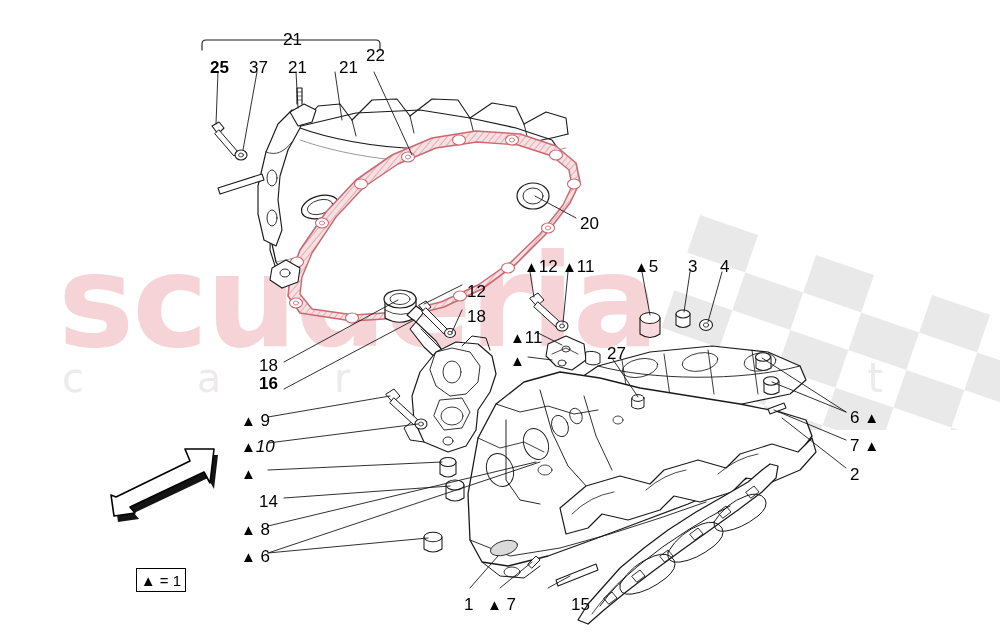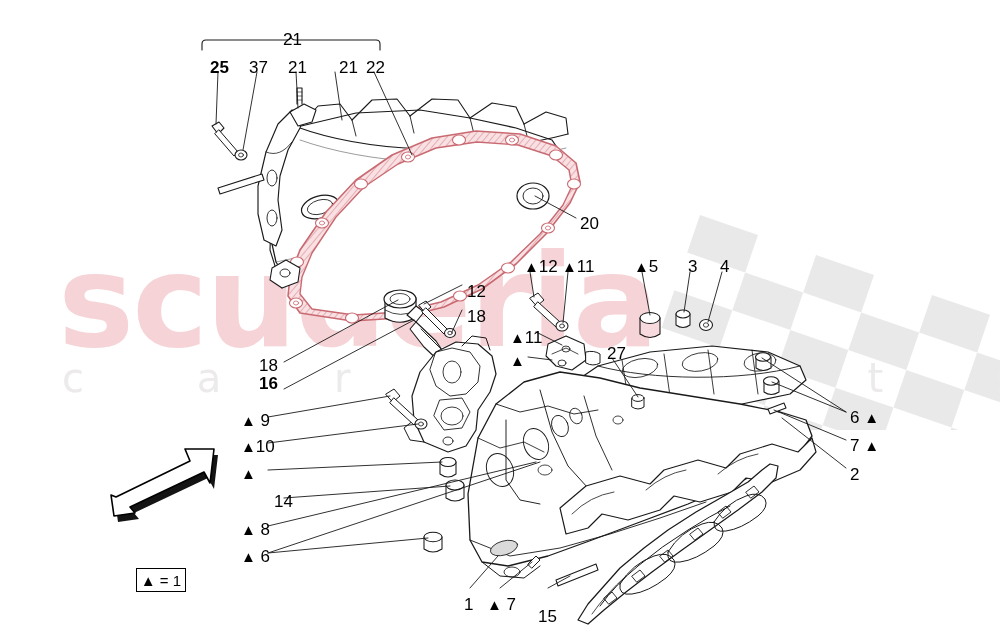--- a/index.html
+++ b/index.html
@@ -462,50 +462,50 @@
       <path d="M118 522 L115 501 L120 503 L194 467 L189 455 L218 455 L214 489 L208 478 L134 513 L139 519 Z" fill="#000000" opacity="0.92"></path>
       <path d="M114 516 L111 495 L116 497 L190 461 L185 449 L214 449 L210 483 L204 472 L130 507 L135 513 Z" fill="#ffffff" stroke="#000000" stroke-width="1.6" stroke-linejoin="round"></path>
     </g>
   </svg>
 
   <div class="lbl" style="left:283px; top:31px;">21</div>
   <div class="lbl" style="left:210px; top:59px;font-weight:bold;">25</div>
   <div class="lbl" style="left:249px; top:59px;">37</div>
   <div class="lbl" style="left:288px; top:59px;">21</div>
   <div class="lbl" style="left:327px; top:59px;margin-left:12px;">21</div>
-  <div class="lbl" style="left:366px; top:59px;">22</div>
+  <div class="lbl" style="left:366px; top:47px;">22</div>
 
   <div class="lbl" style="left:580px; top:215px;">20</div>
 
   <div class="lbl" style="left:524px; top:258px;text-align:center;"><span class="tri">▲</span><span>12</span></div>
   <div class="lbl" style="left:562px; top:258px;"><span class="tri">▲</span><span>11</span></div>
   <div class="lbl" style="left:634px; top:258px;"><span class="tri">▲</span><span>5</span></div>
   <div class="lbl" style="left:688px; top:258px;">3</div>
   <div class="lbl" style="left:720px; top:258px;">4</div>
 
   <div class="lbl" style="left:467px; top:283px;">12</div>
   <div class="lbl" style="left:467px; top:308px;">18</div>
 
   <div class="lbl" style="left:510px; top:329px;"><span class="tri">▲</span><span>11</span></div>
   <div class="lbl" style="left:510px; top:352px;"><span class="tri">▲</span></div>
 
   <div class="lbl" style="left:607px; top:345px;">27</div>
 
   <div class="lbl" style="left:259px; top:357px;">18</div>
   <div class="lbl" style="left:259px; top:375px;font-weight:bold;">16</div>
   <div class="lbl" style="left:241px; top:412px;"><span class="tri">▲</span>&nbsp;<span>9</span></div>
-  <div class="lbl" style="left:241px; top:438px;"><span class="tri">▲</span><span>10</span></div>
+  <div class="lbl" style="left:241px; top:438px;font-style:italic;"><span class="tri">▲</span><span>10</span></div>
   <div class="lbl" style="left:241px; top:465px;"><span class="tri">▲</span></div>
-  <div class="lbl" style="left:274px; top:493px;text-align:center;">14</div>
+  <div class="lbl" style="left:259px; top:493px;text-align:center;">14</div>
   <div class="lbl" style="left:241px; top:521px;"><span class="tri">▲</span>&nbsp;<span>8</span></div>
   <div class="lbl" style="left:241px; top:548px;"><span class="tri">▲</span>&nbsp;<span>6</span></div>
 
   <div class="lbl" style="left:850px; top:409px;"><span>6</span>&nbsp;<span class="tri">▲</span></div>
   <div class="lbl" style="left:850px; top:437px;"><span>7</span>&nbsp;<span class="tri">▲</span></div>
   <div class="lbl" style="left:850px; top:466px;">2</div>
 
   <div class="lbl" style="left:464px; top:596px;">1</div>
   <div class="lbl" style="left:487px; top:596px;"><span class="tri">▲</span>&nbsp;<span>7</span></div>
-  <div class="lbl" style="left:538px; top:596px;margin-top:12px;">15</div>
+  <div class="lbl" style="left:571px; top:596px;">15</div>
 
   <div class="legend-box">▲ = 1</div>
 
 </div>
 
 </body></html>

